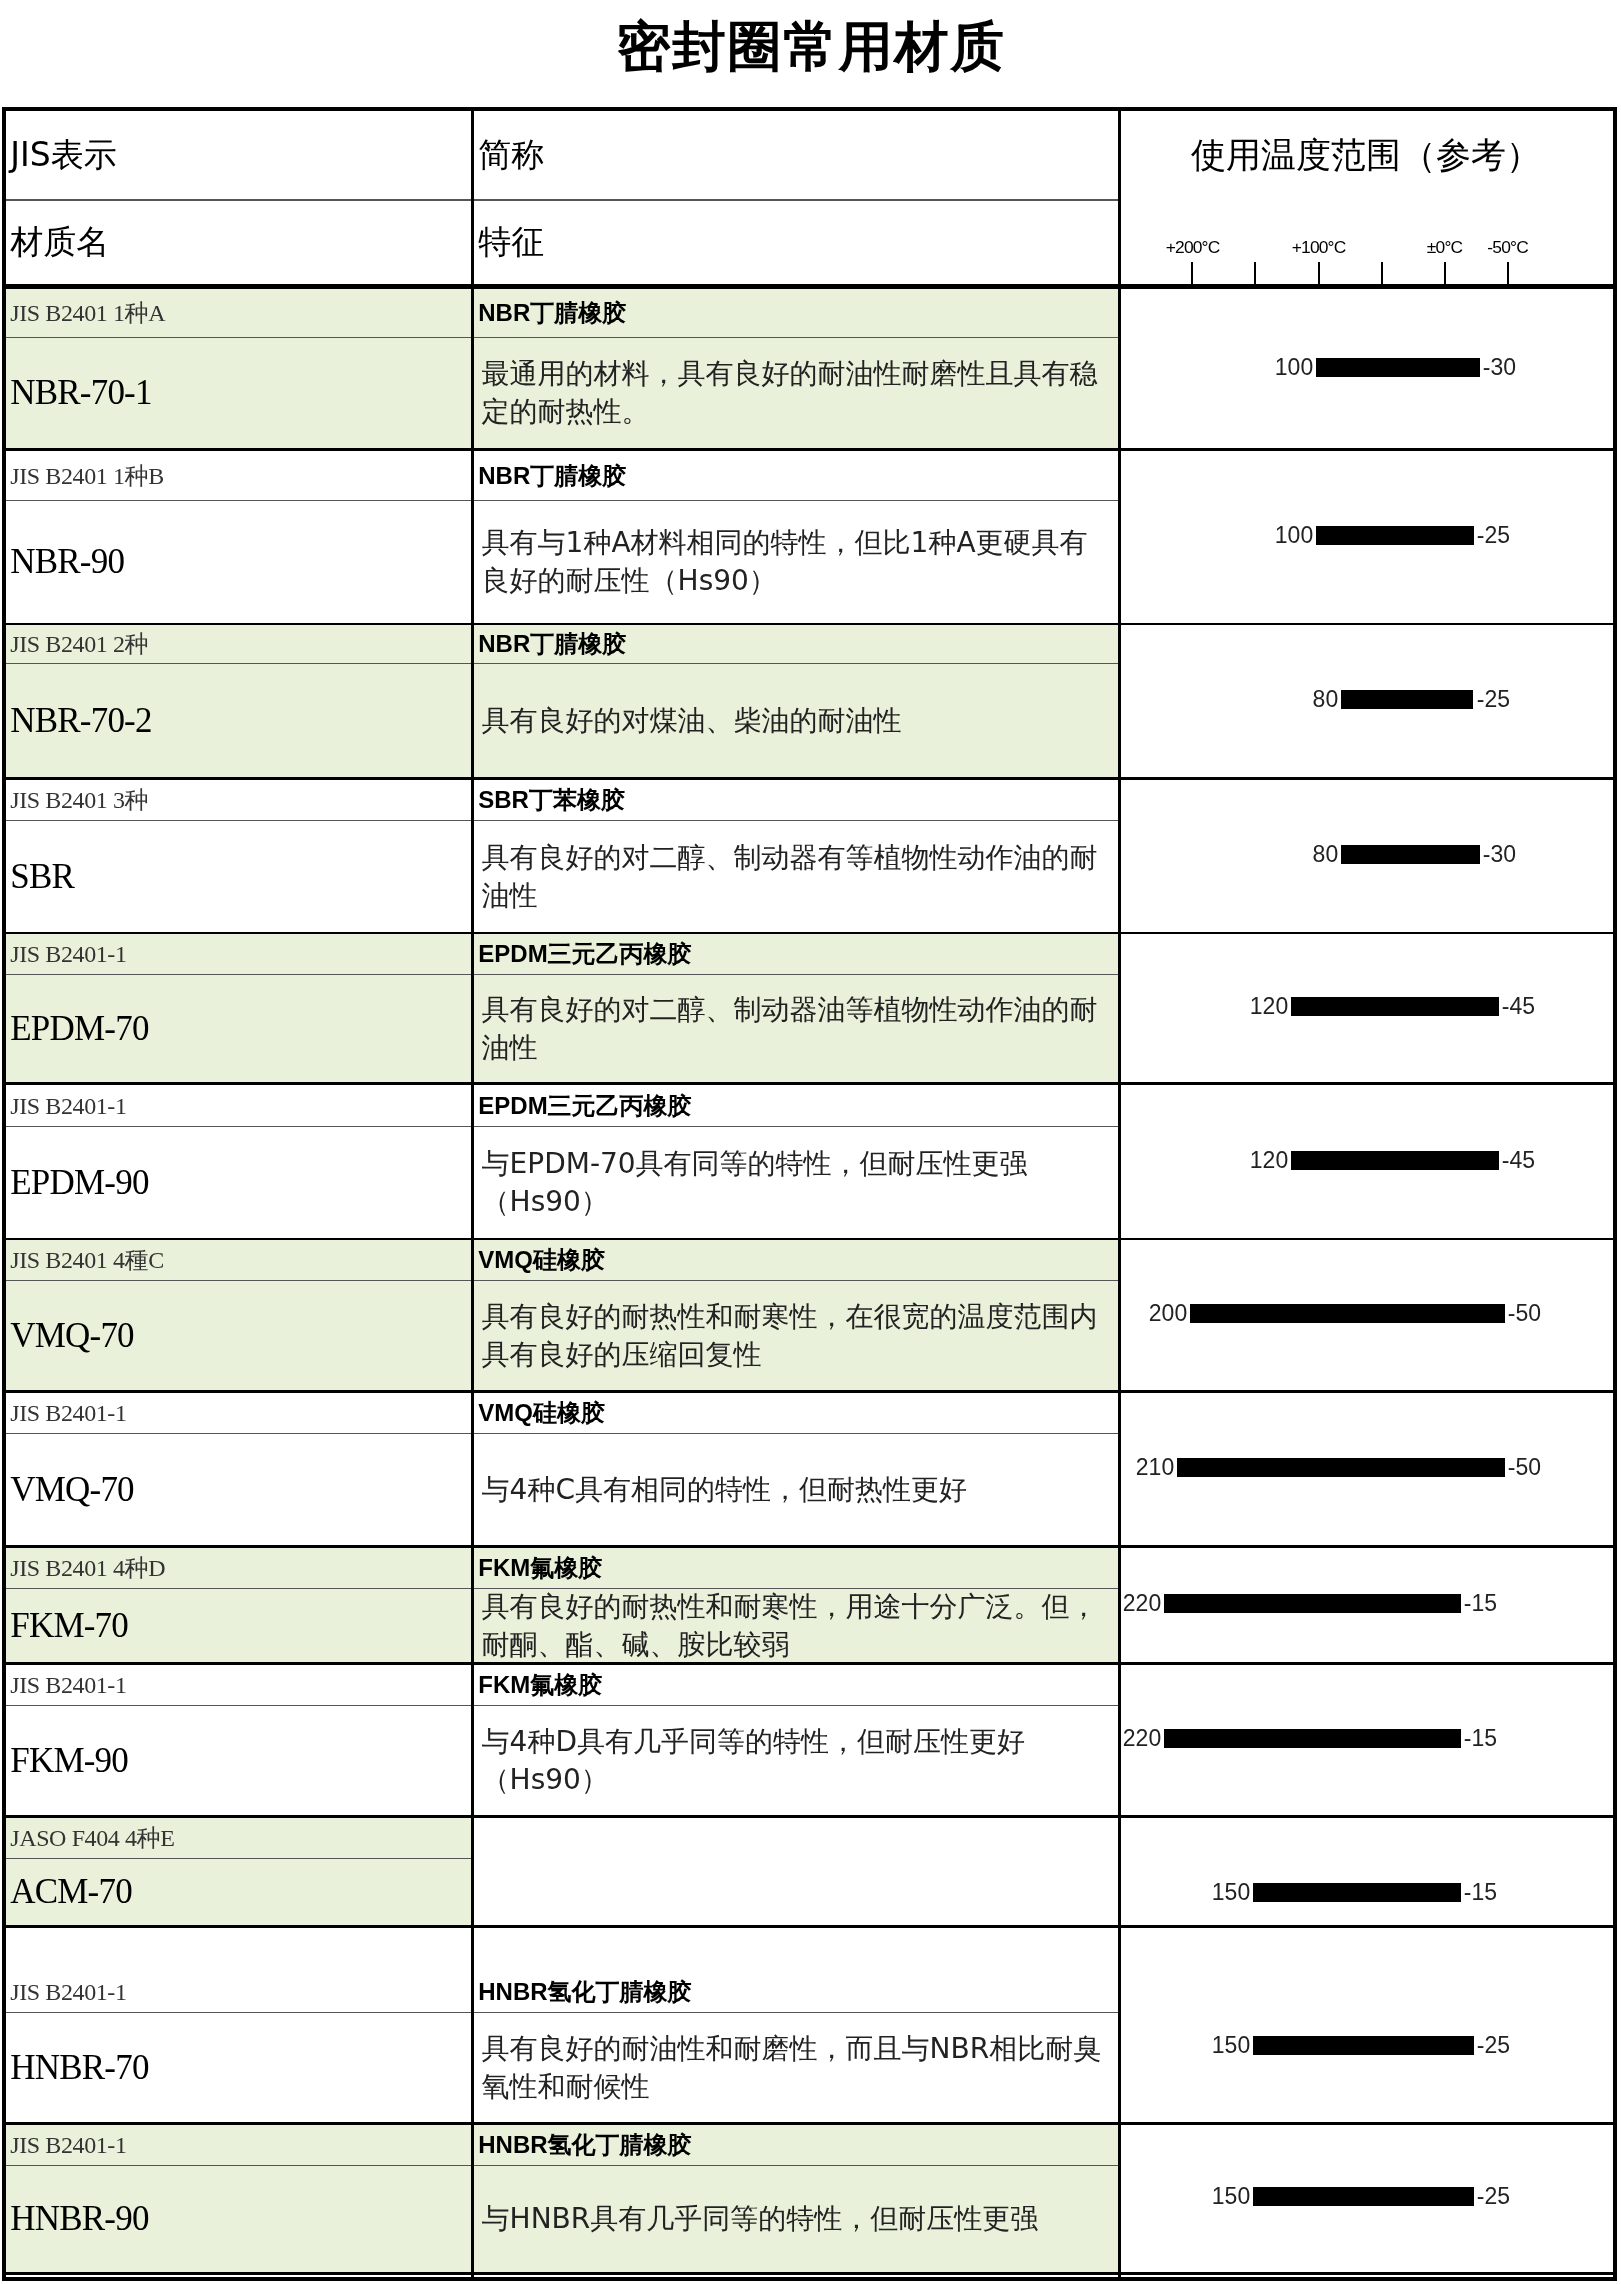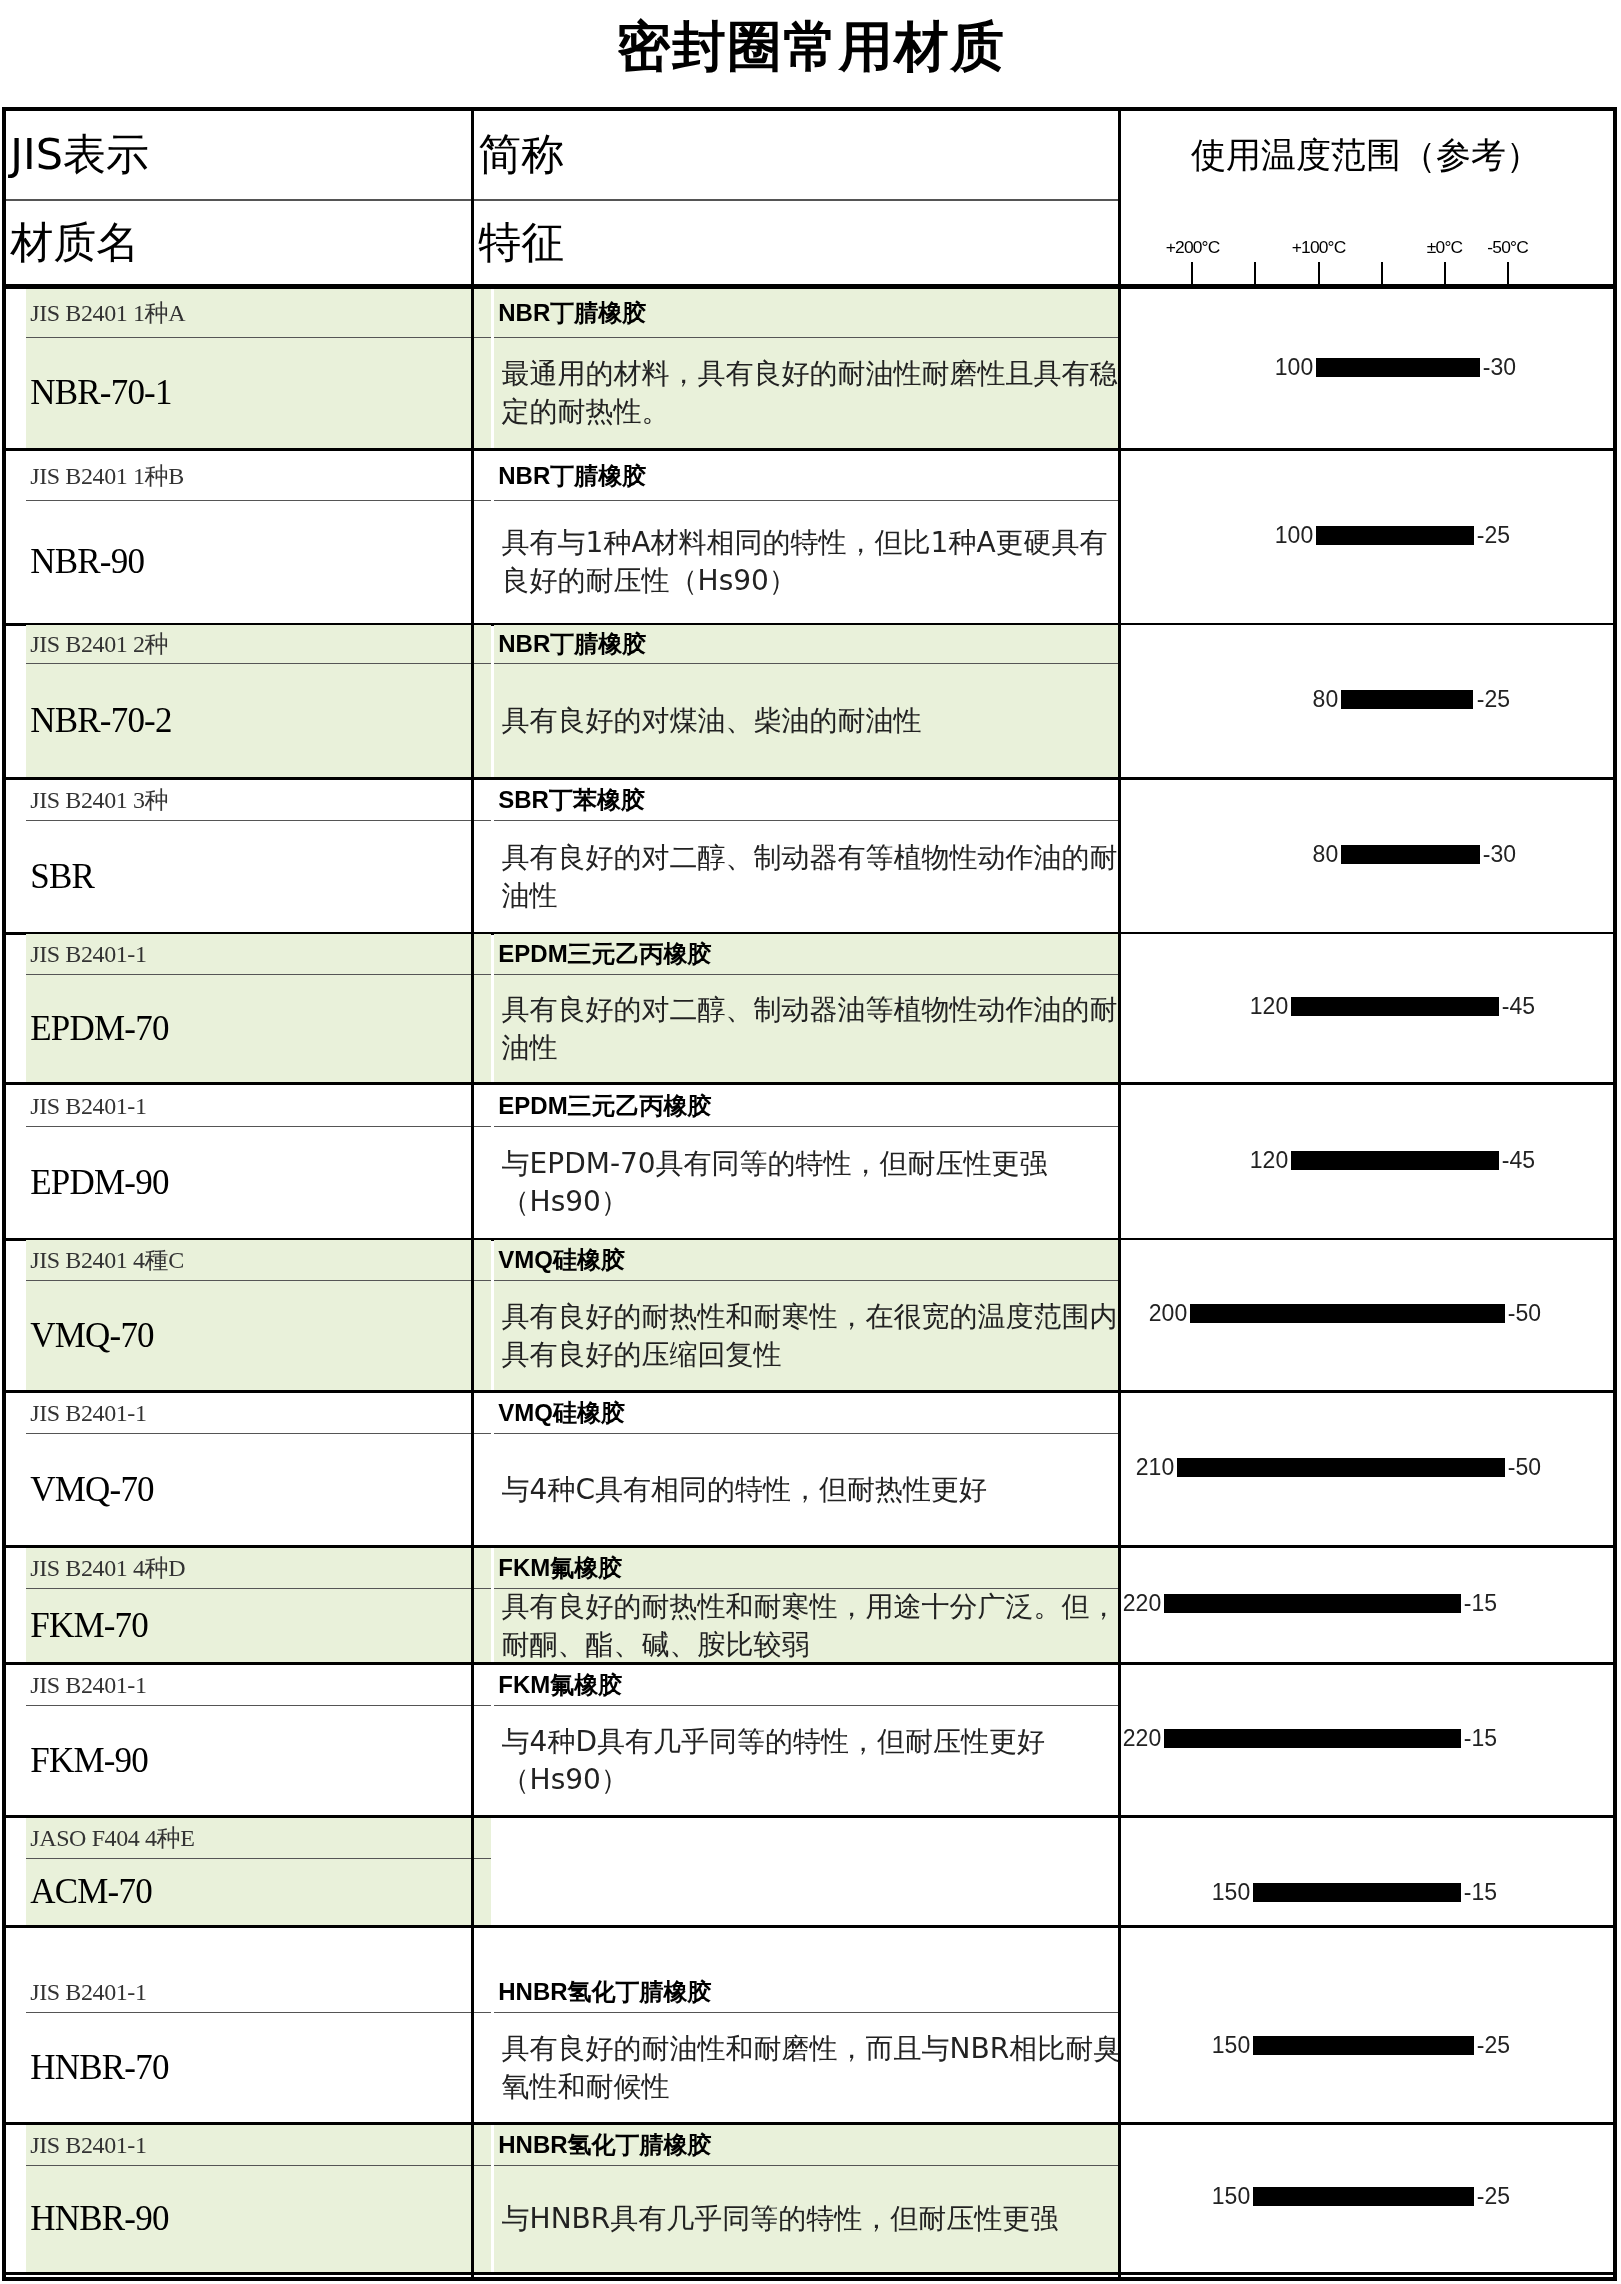--- a/index.html
+++ b/index.html
@@ -1,28 +1,28 @@
 <!DOCTYPE html>
 <html style="font-size:12.6px"><head>
 <meta charset="utf-8">
 <style>
   html, body { margin:0; padding:0; background:#ffffff; }
   body { width:1622px; height:2284px; position:relative; font-family:"DejaVu Serif","Liberation Serif",serif; color:#000; overflow:hidden; }
   .title { position:absolute; left:0; top:0; width:1622px; height:95px; display:flex; align-items:center; justify-content:center; font-size:54px; font-family:"DejaVu Sans","Liberation Sans",sans-serif; font-weight:bold; letter-spacing:1.6px; }
   .table { position:absolute; left:1.6px; top:107px; width:1615px; height:2174px; border:4.7px solid #000; box-sizing:border-box; }
   .vline { position:absolute; top:0; bottom:0; width:3.2px; background:#000; }
   .hdr { position:absolute; left:0; top:0; width:100%; height:178px; border-bottom:5.5px solid #000; box-sizing:border-box; }
-  .hdr-cell { position:absolute; font-size:43px; font-family:"DejaVu Sans","Liberation Sans",sans-serif; display:flex; align-items:center; padding-left:4.7px; box-sizing:border-box; }
+  .hdr-cell { position:absolute; font-size:33px; font-family:"DejaVu Sans","Liberation Sans",sans-serif; display:flex; align-items:center; padding-left:4.7px; box-sizing:border-box; }
   .hdr-sub { position:absolute; left:0; height:1.6px; background:#555; }
   .temp-title { position:absolute; left:1115px; top:0; width:491px; height:88px; display:flex; align-items:center; justify-content:center; font-size:35px; font-family:"DejaVu Sans","Liberation Sans",sans-serif; }
   .axis-label { position:absolute; top:126px; font-size:17.4px; font-family:"Liberation Sans","DejaVu Sans",sans-serif; transform:translateX(-50%); white-space:nowrap; letter-spacing:-0.8px; }
   .axis-tick { position:absolute; top:151px; width:2.4px; height:22px; background:#000; }
   .row { position:absolute; left:0; width:100%; box-sizing:border-box; border-bottom:3.2px solid #000; }
   .row.green .c1, .row.green .c2 { background:#e9f1da; }
-  .c1, .c2 { position:absolute; top:0; bottom:0; box-sizing:border-box;margin-left:20px; }
+  .c1, .c2 { position:absolute; top:0; bottom:0; box-sizing:border-box; }
   .c1 { left:0; width:465px; }
   .c2 { left:468px; width:644px; }
   .c3 { position:absolute; left:1115px; right:0; top:0; bottom:0; background:#fff; }
   .std { position:absolute; left:0; right:0; top:0; display:flex; align-items:center; padding-left:4.7px; font-size:24px; color:#333; font-family:"Liberation Serif","DejaVu Serif",serif; border-bottom:1.6px solid #555; box-sizing:border-box; letter-spacing:-0.4px; }
   .abbr { position:absolute; left:0; right:0; top:0; display:flex; align-items:center; padding-left:4.7px; font-size:24px; font-weight:bold; font-family:"Liberation Sans","DejaVu Sans",sans-serif; border-bottom:1.6px solid #555; box-sizing:border-box; }
   .mat { position:absolute; left:0; right:0; bottom:0; display:flex; align-items:center; padding-left:4.7px; font-size:35px; font-family:"Liberation Serif","DejaVu Serif",serif; letter-spacing:-0.8px; }
   .feat { position:absolute; left:0; right:0; bottom:0; display:flex; align-items:center; padding:0 9.5px 0 8px; font-size:28px; line-height:38px; font-family:"DejaVu Sans","Liberation Sans",sans-serif; color:#222; box-sizing:border-box; overflow:hidden; }
   .bar { position:absolute; height:19px; background:#000; }
   .lbl-hi, .lbl-lo { position:absolute; font-size:23px; font-family:"Liberation Sans","DejaVu Sans",sans-serif; color:#222; line-height:19px; }
   .lbl-hi { transform:translateX(-100%); padding-right:2.4px; }

